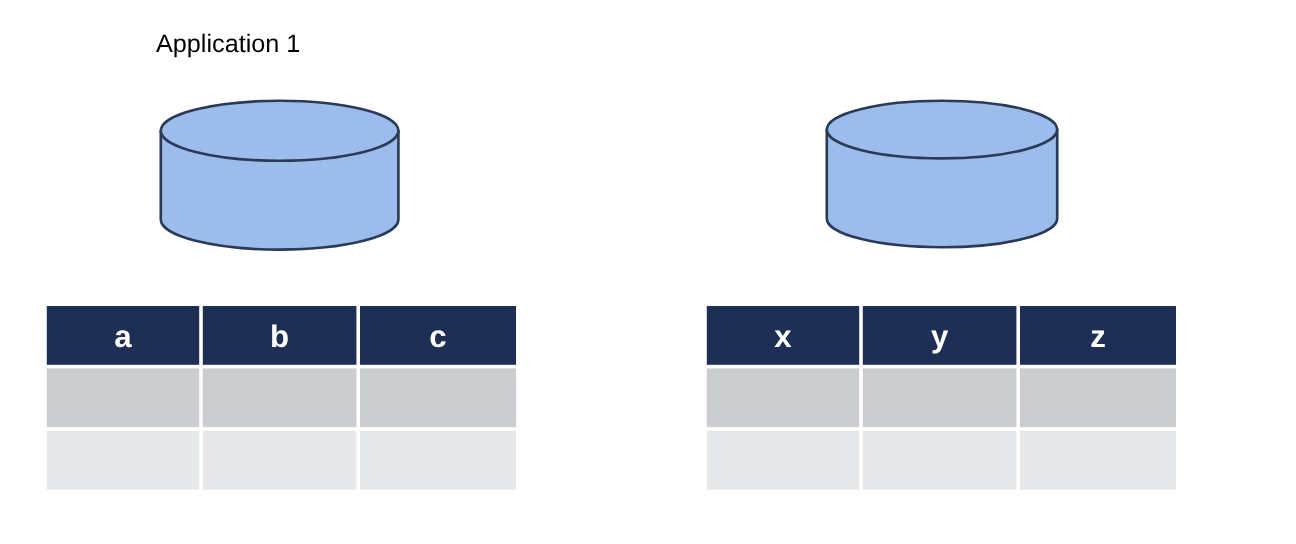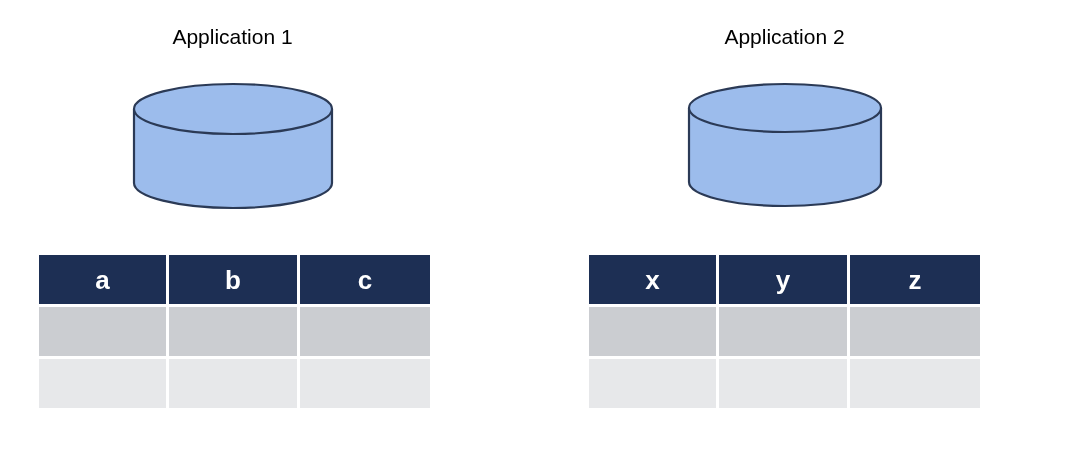--- a/index.html
+++ b/index.html
@@ -22,21 +22,21 @@
     width: 1080px;
     height: 453px;
   }
 
   
   .app-group {
     position: absolute;
   }
   .app-title {
     position: absolute;
-    text-align: center;
+    text-align: left;
     font-size: 21px;
     font-weight: 400;
     color: #000000;
     line-height: 26px;
     white-space: nowrap;
   }
 
   
   .db-cylinder {
     position: absolute;
@@ -134,21 +134,20 @@
         <div class="tbl-cell" style="width:128px;"></div>
         <div class="cell-gap"></div>
         <div class="tbl-cell" style="width:130px;"></div>
       </div>
 
     </div>
   </div>
 
   <div class="app-group" style="left:550px; top:0px; width:470px; height:420px;">
 
-    <div class="app-title" style="left:132px; top:24px; width:205px;">Application 2</div>
 
     <div class="db-cylinder" style="left:136px; top:84px; width:198px; height:122px;">
       <svg width="198" height="122" viewBox="0 0 198 122">
         <path d="M3 24 L3 98 A 96 24 0 0 0 195 98 L195 24 Z" fill="#9cbcec" stroke="#2b3a56" stroke-width="2.2" stroke-linejoin="round"></path>
         <ellipse cx="99" cy="24" rx="96" ry="24" fill="#9cbcec" stroke="#2b3a56" stroke-width="2.2"></ellipse>
       </svg>
     </div>
 
     <div class="db-table" style="left:39px; top:255px; width:391px;">
 

